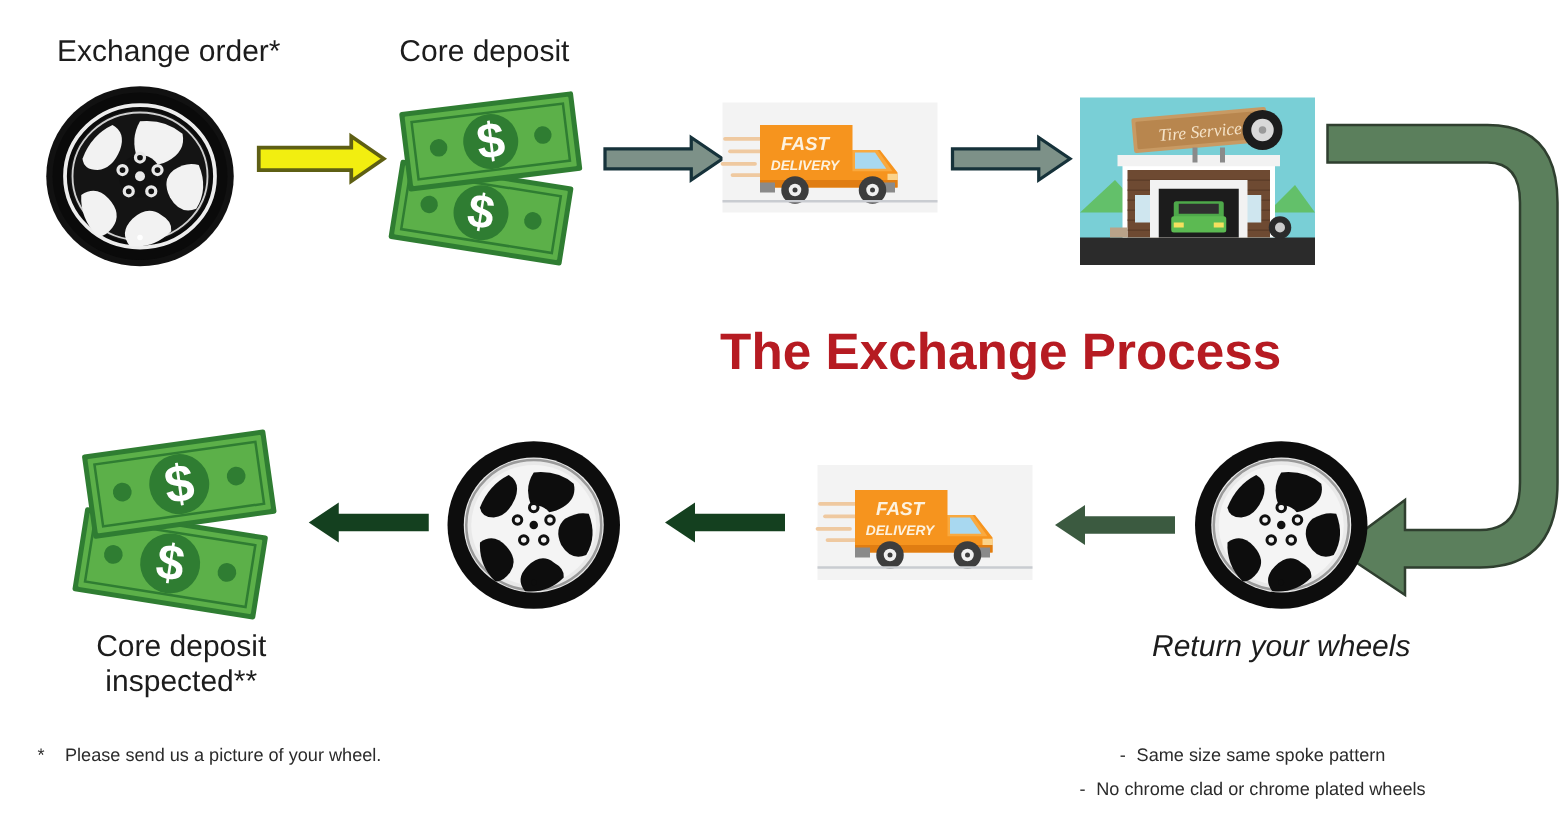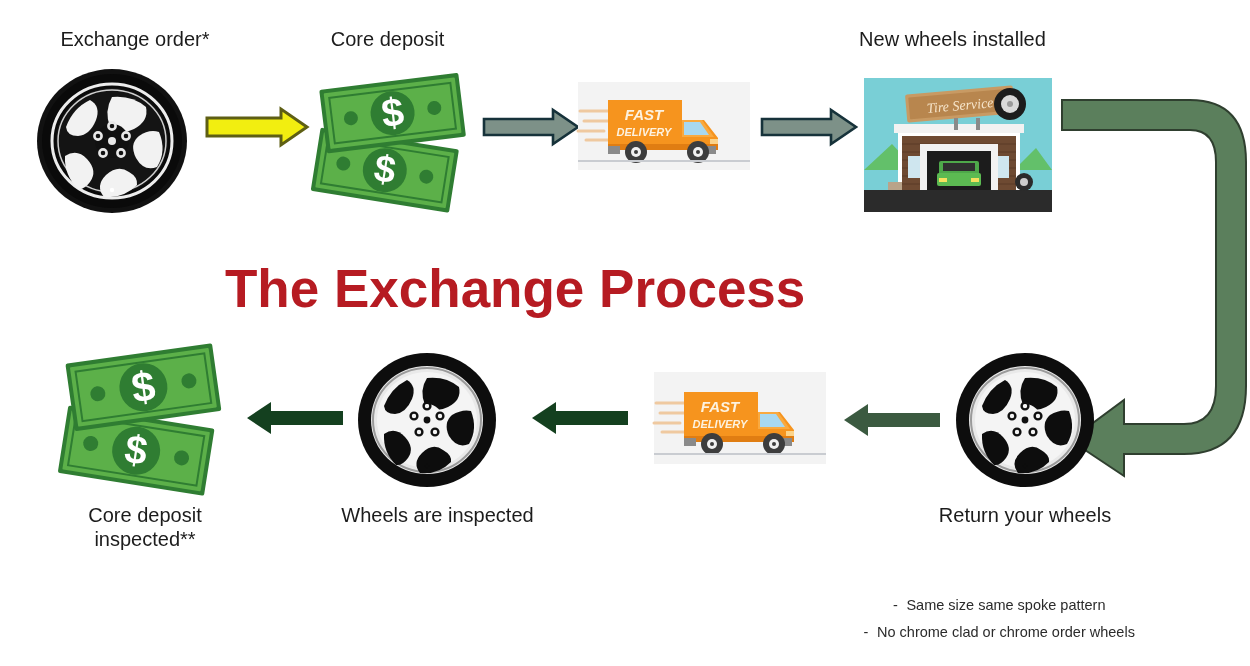--- a/index.html
+++ b/index.html
@@ -1,34 +1,33 @@
 <!DOCTYPE html>
 <html><head>
 <meta charset="utf-8">
 <style>
   html,body{margin:0;padding:0;background:#ffffff;}
   body{width:1250px;height:666px;position:relative;overflow:hidden;
        font-family:"Liberation Sans","DejaVu Sans",sans-serif;color:#1a1a1a;}
   .stage{position:absolute;left:0;top:0;width:1250px;height:666px;}
   .abs{position:absolute;}
-  .lbl{font-size:20px;line-height:1.18;color:#1c1c1c;text-align:center;white-space:nowrap;}
+  .lbl{font-size:24px;line-height:1.18;color:#1c1c1c;text-align:center;white-space:nowrap;}
   .lbl.wrap{white-space:normal;}
-  .title{font-size:53px;font-weight:bold;color:#b61b22;text-align:left;white-space:nowrap;}
+  .title{font-size:41px;font-weight:bold;color:#b61b22;text-align:right;white-space:nowrap;}
   .fnote{font-size:14.5px;color:#2b2b2b;line-height:1.85;white-space:nowrap;}
   .fnote .mk{display:inline-block;width:22px;}
   svg{display:block;overflow:visible;}
 </style>
 </head>
 <body>
 
 <div class="stage">
 
   <div class="abs lbl" style="left:10px;top:28px;width:250px;">Exchange order*</div>
   <div class="abs lbl" style="left:275px;top:28px;width:225px;">Core deposit</div>
-  <div class="abs lbl" style="left:795px;top:28px;width:315px;">New wheels installed</div>
 
   <div class="abs" style="left:36px;top:68px;">
     <svg width="152" height="146" viewBox="0 0 152 146">
       <g>
         <ellipse cx="76" cy="73" rx="75" ry="72" fill="#111111"></ellipse>
         <ellipse cx="76" cy="73" rx="70" ry="67" fill="#0a0a0a"></ellipse>
         <ellipse cx="76" cy="73" rx="60" ry="57" fill="none" stroke="#ededed" stroke-width="3"></ellipse>
         <ellipse cx="76" cy="73" rx="56" ry="53" fill="#141414"></ellipse>
         <ellipse cx="76" cy="73" rx="54" ry="51" fill="none" stroke="#cfcfcf" stroke-width="1.5"></ellipse>
 
@@ -317,28 +316,30 @@
       </g>
       <circle cx="70" cy="68" r="3.4" fill="#101010"></circle>
       <circle cx="70" cy="114" r="2.2" fill="#0d0d0d"></circle>
     </svg>
   </div>
 
   <div class="abs lbl wrap" style="left:30px;top:504px;width:230px;">
     <span>Core deposit</span><br>
     <span>inspected**</span>
   </div>
-  <div class="abs lbl" style="left:290px;top:504px;width:295px;">Wheels are inspected</div>
-  <div class="abs lbl" style="left:885px;top:504px;width:280px;">Return your wheels</div>
+  <div class="abs lbl" style="left:885px;top:504px;width:280px;font-style:italic;">Return your wheels</div>
 
   <div class="abs" style="left:30px;top:592px;">
+    <div class="fnote">
+      <span class="mk">*</span><span>Please send us a picture of your wheel.</span>
+    </div>
   </div>
 
   <div class="abs" style="left:855px;top:592px;text-align:center;">
     <div class="fnote">
       <span class="mk">-</span><span>Same size same spoke pattern</span>
     </div>
     <div class="fnote">
-      <span class="mk">-</span><span>No chrome clad or chrome order wheels</span>
+      <span class="mk">-</span><span>No chrome clad or chrome plated wheels</span>
     </div>
   </div>
 
 </div>
 
 </body></html>

